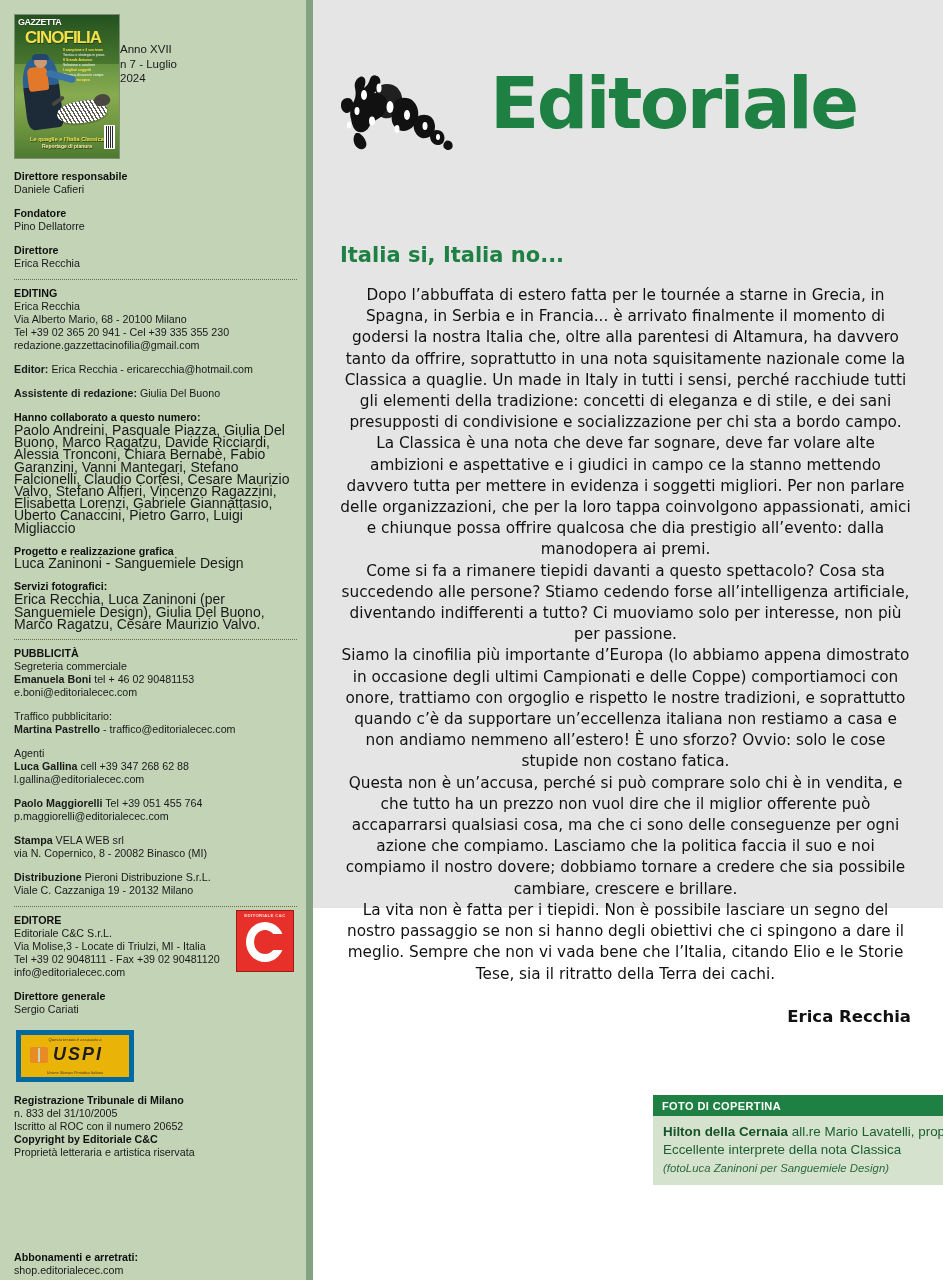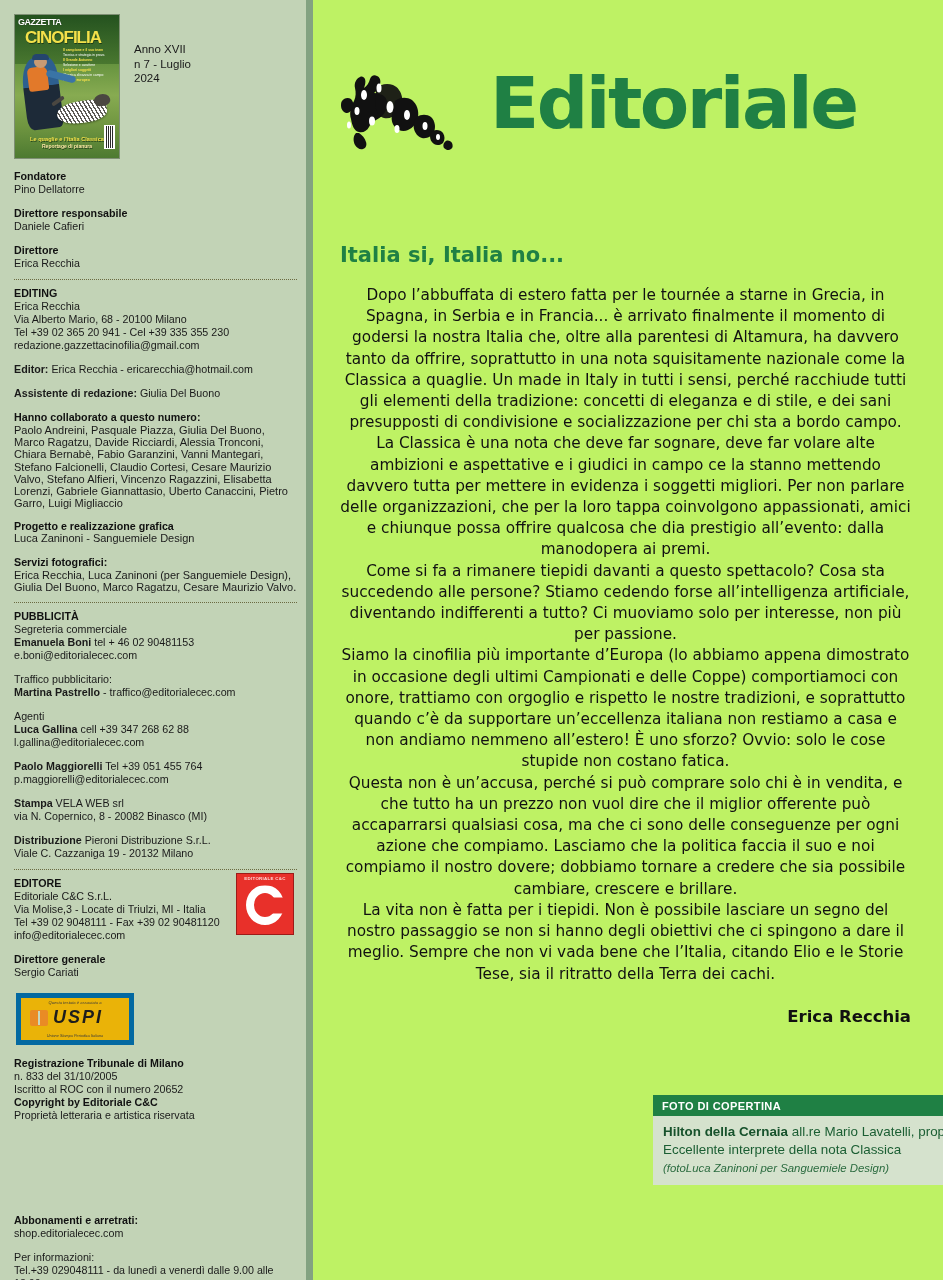--- a/index.html
+++ b/index.html
@@ -31,21 +31,21 @@
     left: 306px;
     top: 0;
     width: 7px;
     height: 1280px;
     background: #83a281;
   }
 
   .cover-row {
     display: flex;
     align-items: flex-start;
-    gap: 14px;
+    gap: 0;
   }
 
   
   .cover-thumb {
     width: 104px;
     height: 143px;
     position: relative;
     overflow: hidden;
     border: 1px solid #7e8f74;
     background: linear-gradient(#2f5d2a 0%, #3d7a31 18%, #66933f 34%, #87ab51 56%, #6f9540 78%, #4d7a31 100%);
@@ -145,21 +145,21 @@
     font-weight: bold;
     color: #111111;
     line-height: 13px;
   }
   .sb-t {
     font-size: 10.7px;
     color: #1a1a1a;
     line-height: 13px;
   }
   .sb-small {
-    font-size: 11px;
+    font-size: 14px;
     color: #1a1a1a;
     line-height: 11.6px;
   }
   .sb-inline-h { font-weight: bold; margin-top: 6px; }
   .dotted {
     border-top: 1px dotted #6b6a41;
     margin: 9px 0 7px 0;
     height: 0;
   }
   .tight { line-height: 12.2px; }
@@ -219,22 +219,22 @@
     position: absolute; bottom: 2px; left: 0; right: 0;
     text-align: center; font-size: 3.8px; color: #3b3b3b;
   }
 
   
   #main {
     position: absolute;
     left: 313px;
     top: 0;
     width: 630px;
-    height: 1280px;
-    background: #bef264;
+    height: 908px;
+    background: #e5e5e5;
     box-sizing: border-box;
   }
 
   #masthead {
     position: absolute;
     left: 20px;
     top: 48px;
     width: 600px;
     height: 110px;
     display: flex;
@@ -350,26 +350,26 @@
     </div>
 
     <div class="issue-meta">
       <div>Anno XVII</div>
       <div>n 7 - Luglio</div>
       <div>2024</div>
     </div>
   </div>
 
   <div class="block">
+    <div class="sb-h">Direttore responsabile</div>
+    <div class="sb-t">Daniele Cafieri</div>
+  </div>
+  <div class="block">
     <div class="sb-h">Fondatore</div>
     <div class="sb-t">Pino Dellatorre</div>
-  </div>
-  <div class="block">
-    <div class="sb-h">Direttore responsabile</div>
-    <div class="sb-t">Daniele Cafieri</div>
   </div>
   <div class="block">
     <div class="sb-h">Direttore</div>
     <div class="sb-t">Erica Recchia</div>
   </div>
 
   <div class="dotted"></div>
 
   <div>
     <div class="sb-h">EDITING</div>

